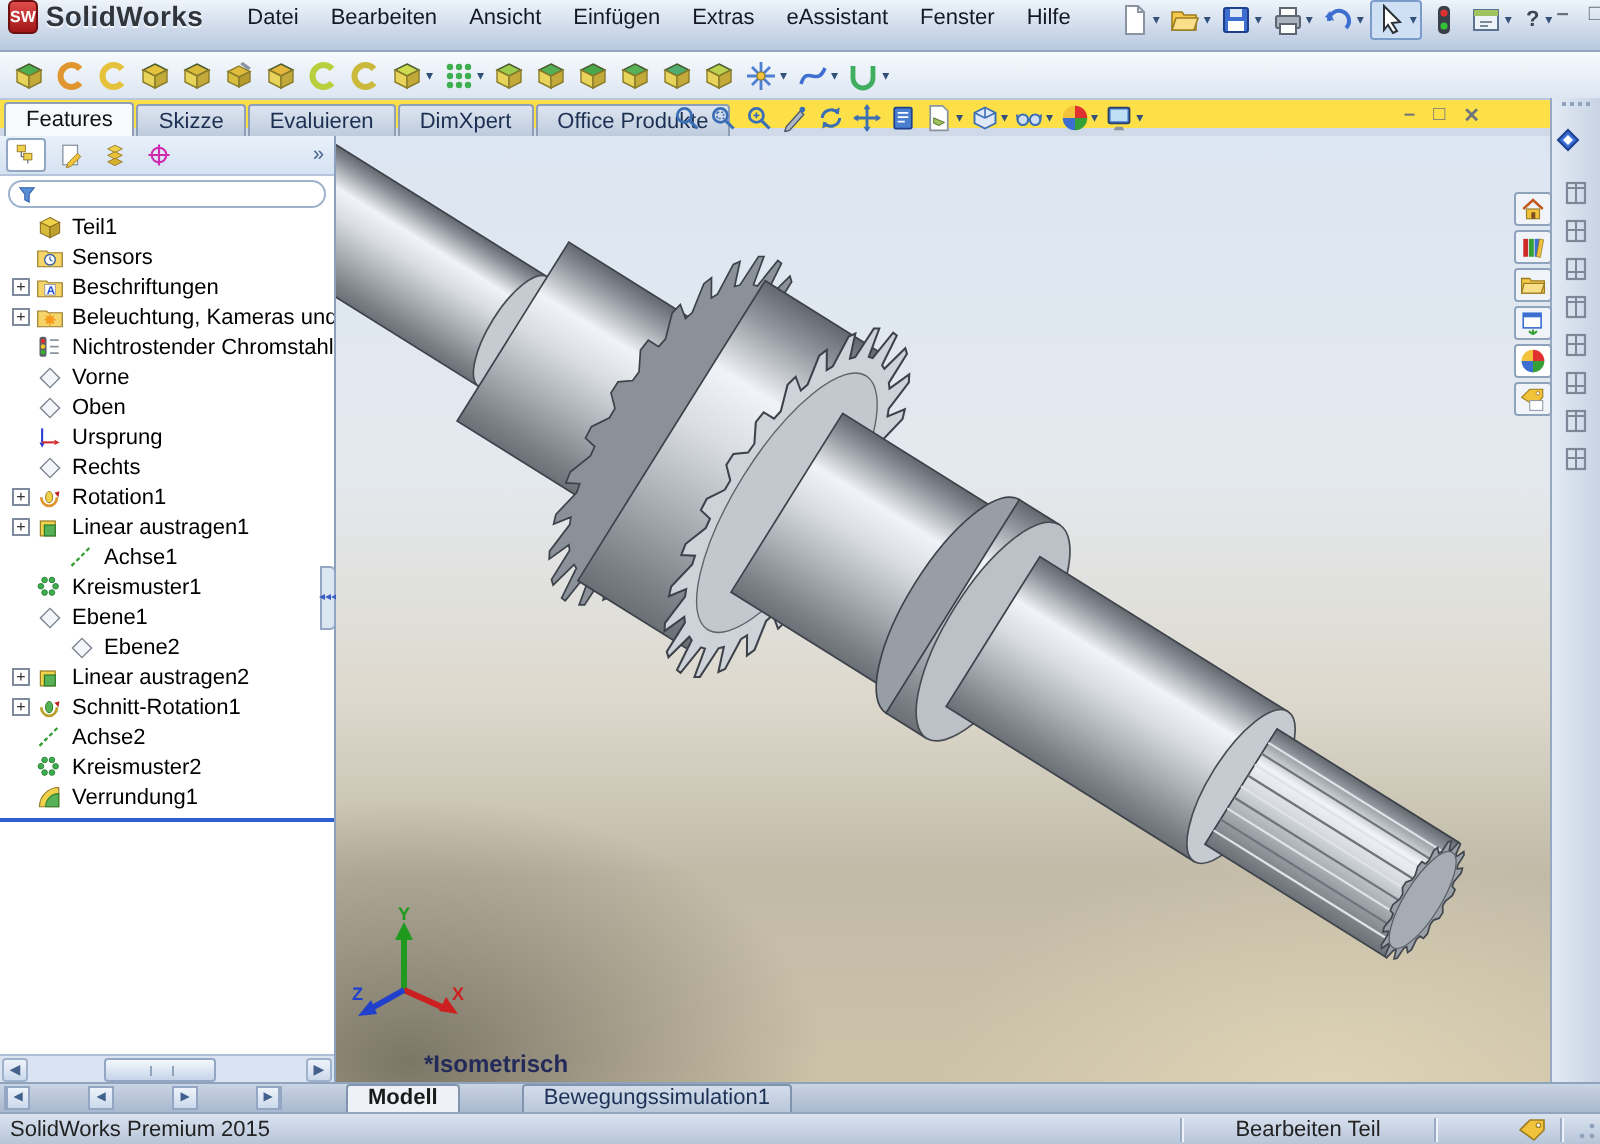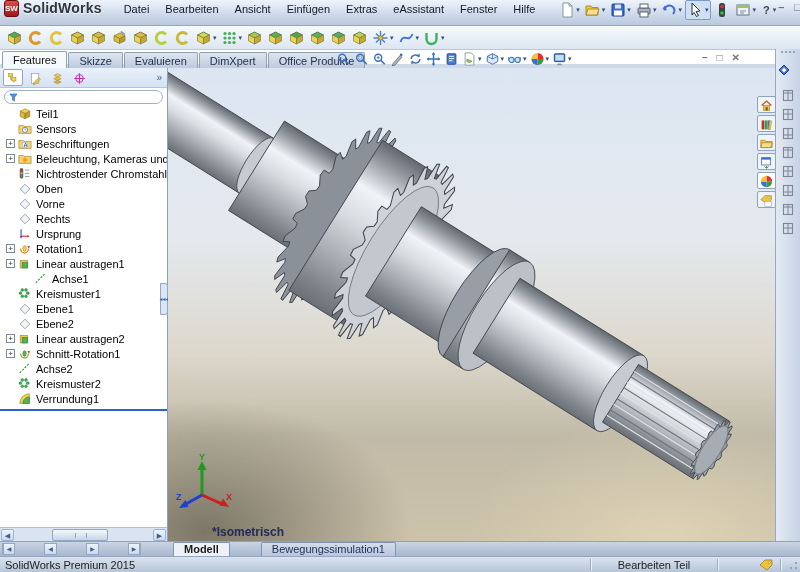--- a/index.html
+++ b/index.html
@@ -27,21 +27,21 @@
   .wbtn{color:#6a7077;font-size:11px;font-weight:bold;line-height:14px;}
 
   
   .toolbar2{position:absolute;left:0;top:26px;width:800px;height:24px;
     background:linear-gradient(#f7fafd,#dce6f2);border-bottom:1px solid #b9c8dc;
     display:flex;align-items:center;padding-left:5px;gap:2px;}
   .fbtn{display:flex;align-items:center;height:20px;padding:0 1px;}
   .fbtn svg{width:17px;height:16px;}
 
   
-  .tabstrip{position:absolute;left:0;top:50px;width:800px;height:14px;background:#ffffff;padding-left:34px;}
+  .tabstrip{position:absolute;left:0;top:50px;width:800px;height:14px;background:#fde047;padding-left:34px;}
   .cmdtabs{position:absolute;left:2px;top:0;display:flex;height:18px;align-items:flex-end;}
   .cmdtab{font-size:11px;color:#1c2f52;padding:2px 10px 1px;border:1px solid #8fa0b6;border-bottom:none;
     background:linear-gradient(#dde5f0,#becbdd);border-radius:2px 2px 0 0;margin-right:1px;white-space:nowrap;}
   .cmdtab.active{background:#f7fafd;color:#101010;padding-bottom:2px;}
   .headsup{position:absolute;left:336px;top:2px;display:flex;align-items:center;gap:3px;}
   .hbtn{display:flex;align-items:center;}
   .hbtn svg{width:15px;height:14px;}
   .doccontrols{position:absolute;left:702px;top:2px;display:flex;gap:9px;}
   .dbtn{color:#70757d;font-size:10px;font-weight:bold;}
 
@@ -540,45 +540,45 @@
               <circle cx="4" cy="10.4" r="1.3" fill="#35b035"></circle>
               <path d="M8 3.5h5M8 7.2h5M8 10.9h5" stroke="#8a93a0" stroke-width="1"></path>
             </svg></span>
           <span>Nichtrostender Chromstahl</span>
         </div>
         <div class="trow" style="padding-left: 6px;">
           <span class="plus-spacer"></span>
           <span class="ticon"><svg viewBox="0 0 16 16">
               <path d="M8 2.5L13.5 8 8 13.5 2.5 8Z" fill="#f2f5f9" stroke="#7b828c" stroke-width=".8"></path>
             </svg></span>
+          <span>Vorne</span>
+        </div>
+        <div class="trow" style="padding-left: 6px;">
+          <span class="plus-spacer"></span>
+          <span class="ticon"><svg viewBox="0 0 16 16">
+              <path d="M8 2.5L13.5 8 8 13.5 2.5 8Z" fill="#f2f5f9" stroke="#7b828c" stroke-width=".8"></path>
+            </svg></span>
           <span>Oben</span>
-        </div>
-        <div class="trow" style="padding-left: 6px;">
-          <span class="plus-spacer"></span>
-          <span class="ticon"><svg viewBox="0 0 16 16">
-              <path d="M8 2.5L13.5 8 8 13.5 2.5 8Z" fill="#f2f5f9" stroke="#7b828c" stroke-width=".8"></path>
-            </svg></span>
-          <span>Vorne</span>
-        </div>
-        <div class="trow" style="padding-left: 6px;">
-          <span class="plus-spacer"></span>
-          <span class="ticon"><svg viewBox="0 0 16 16">
-              <path d="M8 2.5L13.5 8 8 13.5 2.5 8Z" fill="#f2f5f9" stroke="#7b828c" stroke-width=".8"></path>
-            </svg></span>
-          <span>Rechts</span>
         </div>
         <div class="trow" style="padding-left: 6px;">
           <span class="plus-spacer"></span>
           <span class="ticon"><svg viewBox="0 0 16 16">
               <path d="M3.5 2.5v8" stroke="#2b3fd0" stroke-width="1.2"></path>
               <path d="M3.5 13.5L2 10.5h3Z" fill="#2b3fd0"></path>
               <path d="M3.5 10.5h7" stroke="#d02b2b" stroke-width="1.2"></path>
               <path d="M13.5 10.5l-3-1.5v3Z" fill="#d02b2b"></path>
             </svg></span>
           <span>Ursprung</span>
+        </div>
+        <div class="trow" style="padding-left: 6px;">
+          <span class="plus-spacer"></span>
+          <span class="ticon"><svg viewBox="0 0 16 16">
+              <path d="M8 2.5L13.5 8 8 13.5 2.5 8Z" fill="#f2f5f9" stroke="#7b828c" stroke-width=".8"></path>
+            </svg></span>
+          <span>Rechts</span>
         </div>
         <div class="trow" style="padding-left: 6px;">
           <span class="plus">+</span>
           <span class="ticon"><svg viewBox="0 0 16 16">
               <path d="M3 7.5a4.5 5 0 1 0 9 0" fill="none" stroke="#e0952f" stroke-width="1.6"></path>
               <path d="M12.8 7.5L10.6 5l2.8-.8Z" fill="#c02020"></path>
               <ellipse cx="7.5" cy="7.5" rx="2" ry="3.2" fill="#f0d24a" stroke="#9a7d2a" stroke-width=".6"></ellipse>
             </svg></span>
           <span>Rotation1</span>
         </div>
@@ -609,21 +609,21 @@
             </svg></span>
           <span>Kreismuster1</span>
         </div>
         <div class="trow" style="padding-left: 6px;">
           <span class="plus-spacer"></span>
           <span class="ticon"><svg viewBox="0 0 16 16">
               <path d="M8 2.5L13.5 8 8 13.5 2.5 8Z" fill="#f2f5f9" stroke="#7b828c" stroke-width=".8"></path>
             </svg></span>
           <span>Ebene1</span>
         </div>
-        <div class="trow" style="padding-left: 6px;">
+        <div class="trow" style="padding-left: 6px; margin-left: 16px;">
           <span class="plus-spacer"></span>
           <span class="ticon"><svg viewBox="0 0 16 16">
               <path d="M8 2.5L13.5 8 8 13.5 2.5 8Z" fill="#f2f5f9" stroke="#7b828c" stroke-width=".8"></path>
             </svg></span>
           <span>Ebene2</span>
         </div>
         <div class="trow" style="padding-left: 6px;">
           <span class="plus">+</span>
           <span class="ticon"><svg viewBox="0 0 16 16">
               <rect x="2.5" y="4" width="8.5" height="8.5" fill="#f0d24a" stroke="#9a7d2a" stroke-width=".7"></rect>

